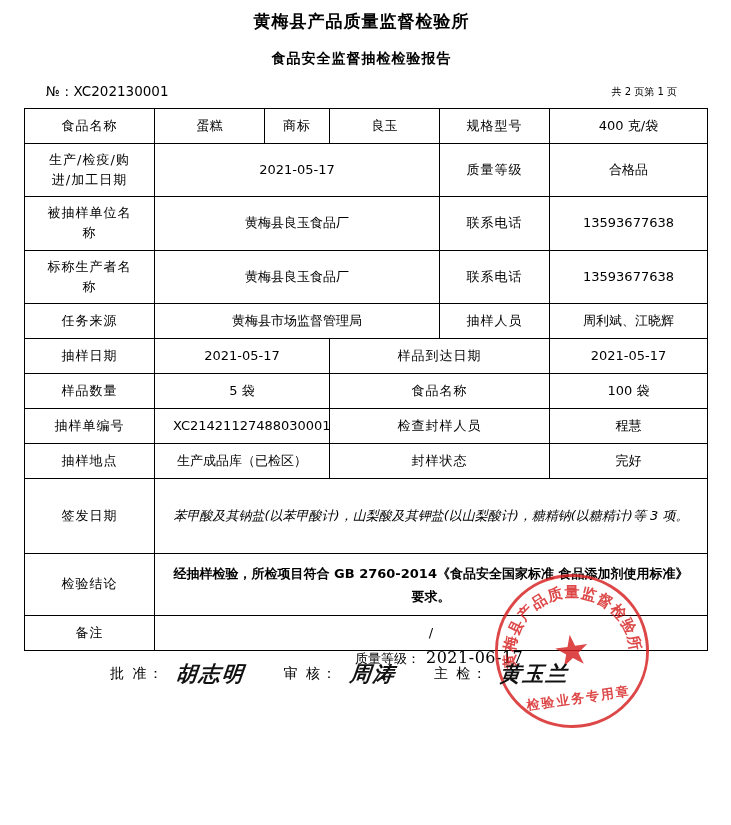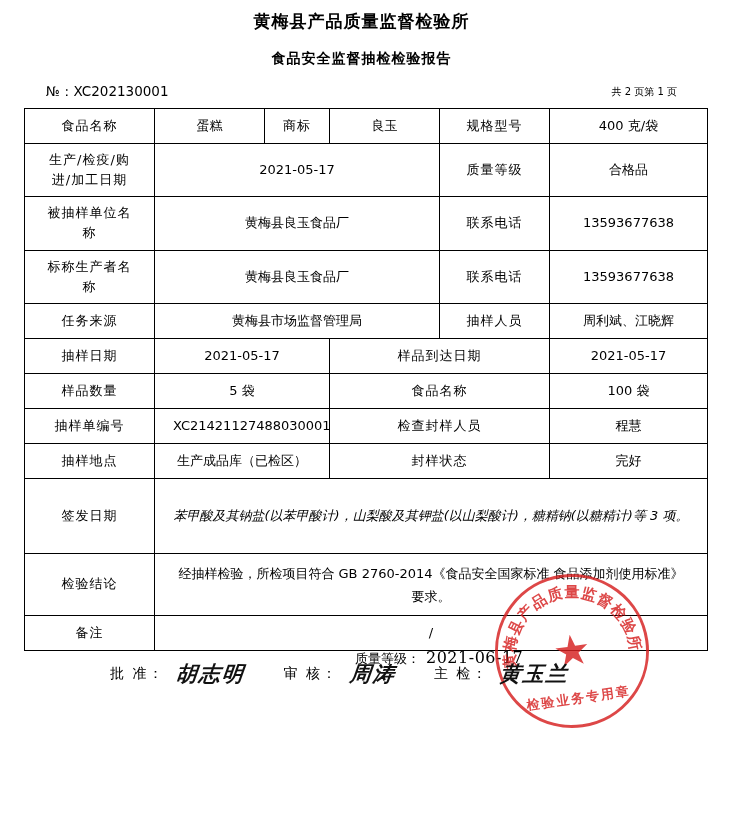--- a/index.html
+++ b/index.html
@@ -84,20 +84,21 @@
   .concl-cell {
     position: relative;
     text-align: left;
     padding: 10px 10px 10px 10px;
     height: 180px;
     vertical-align: top;
   }
   .concl-text {
     line-height: 1.8;
     padding-top: 2px;
+    font-weight: bold;
   }
   .sign-line {
     position: absolute;
     left: 200px;
     top: 92px;
     font-size: 13px;
     white-space: nowrap;
   }
   .sign-date {
     font-size: 16px;

